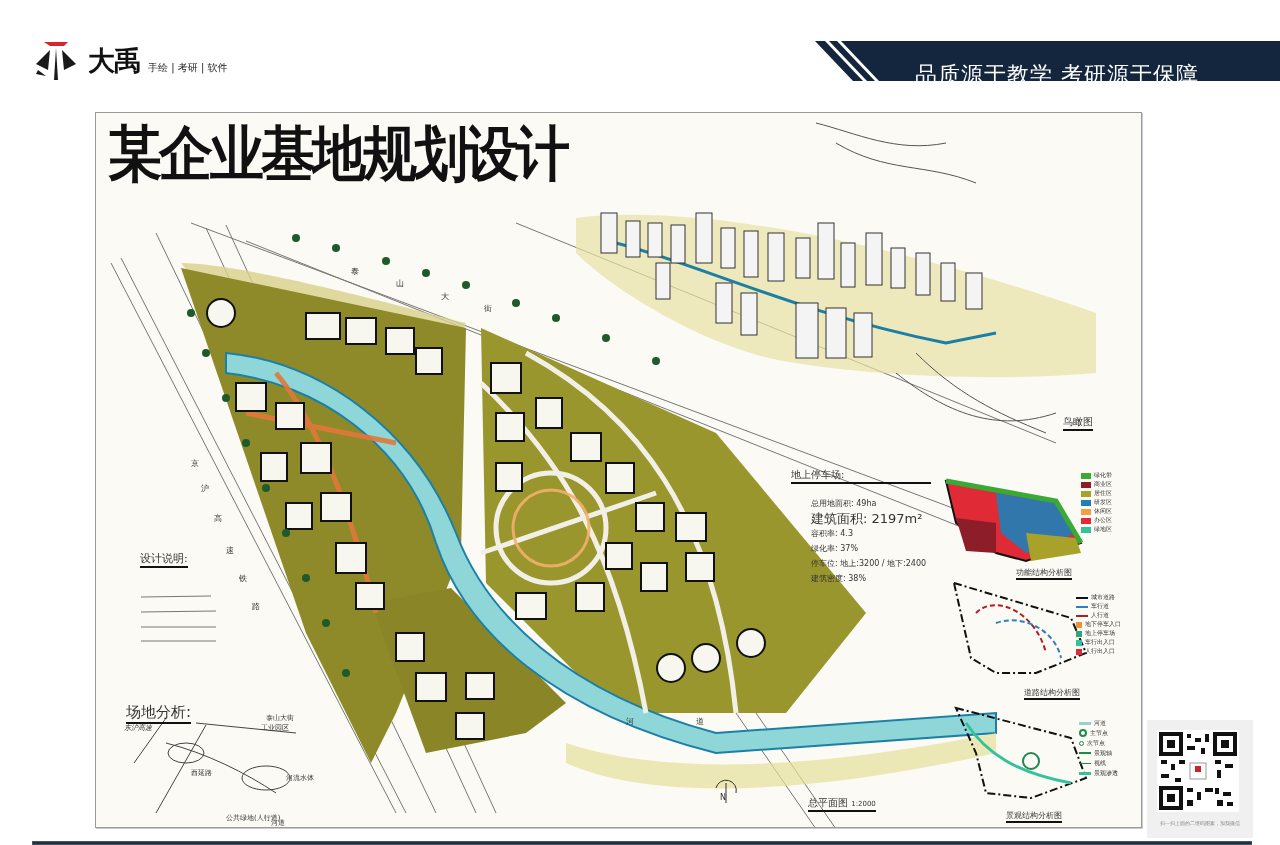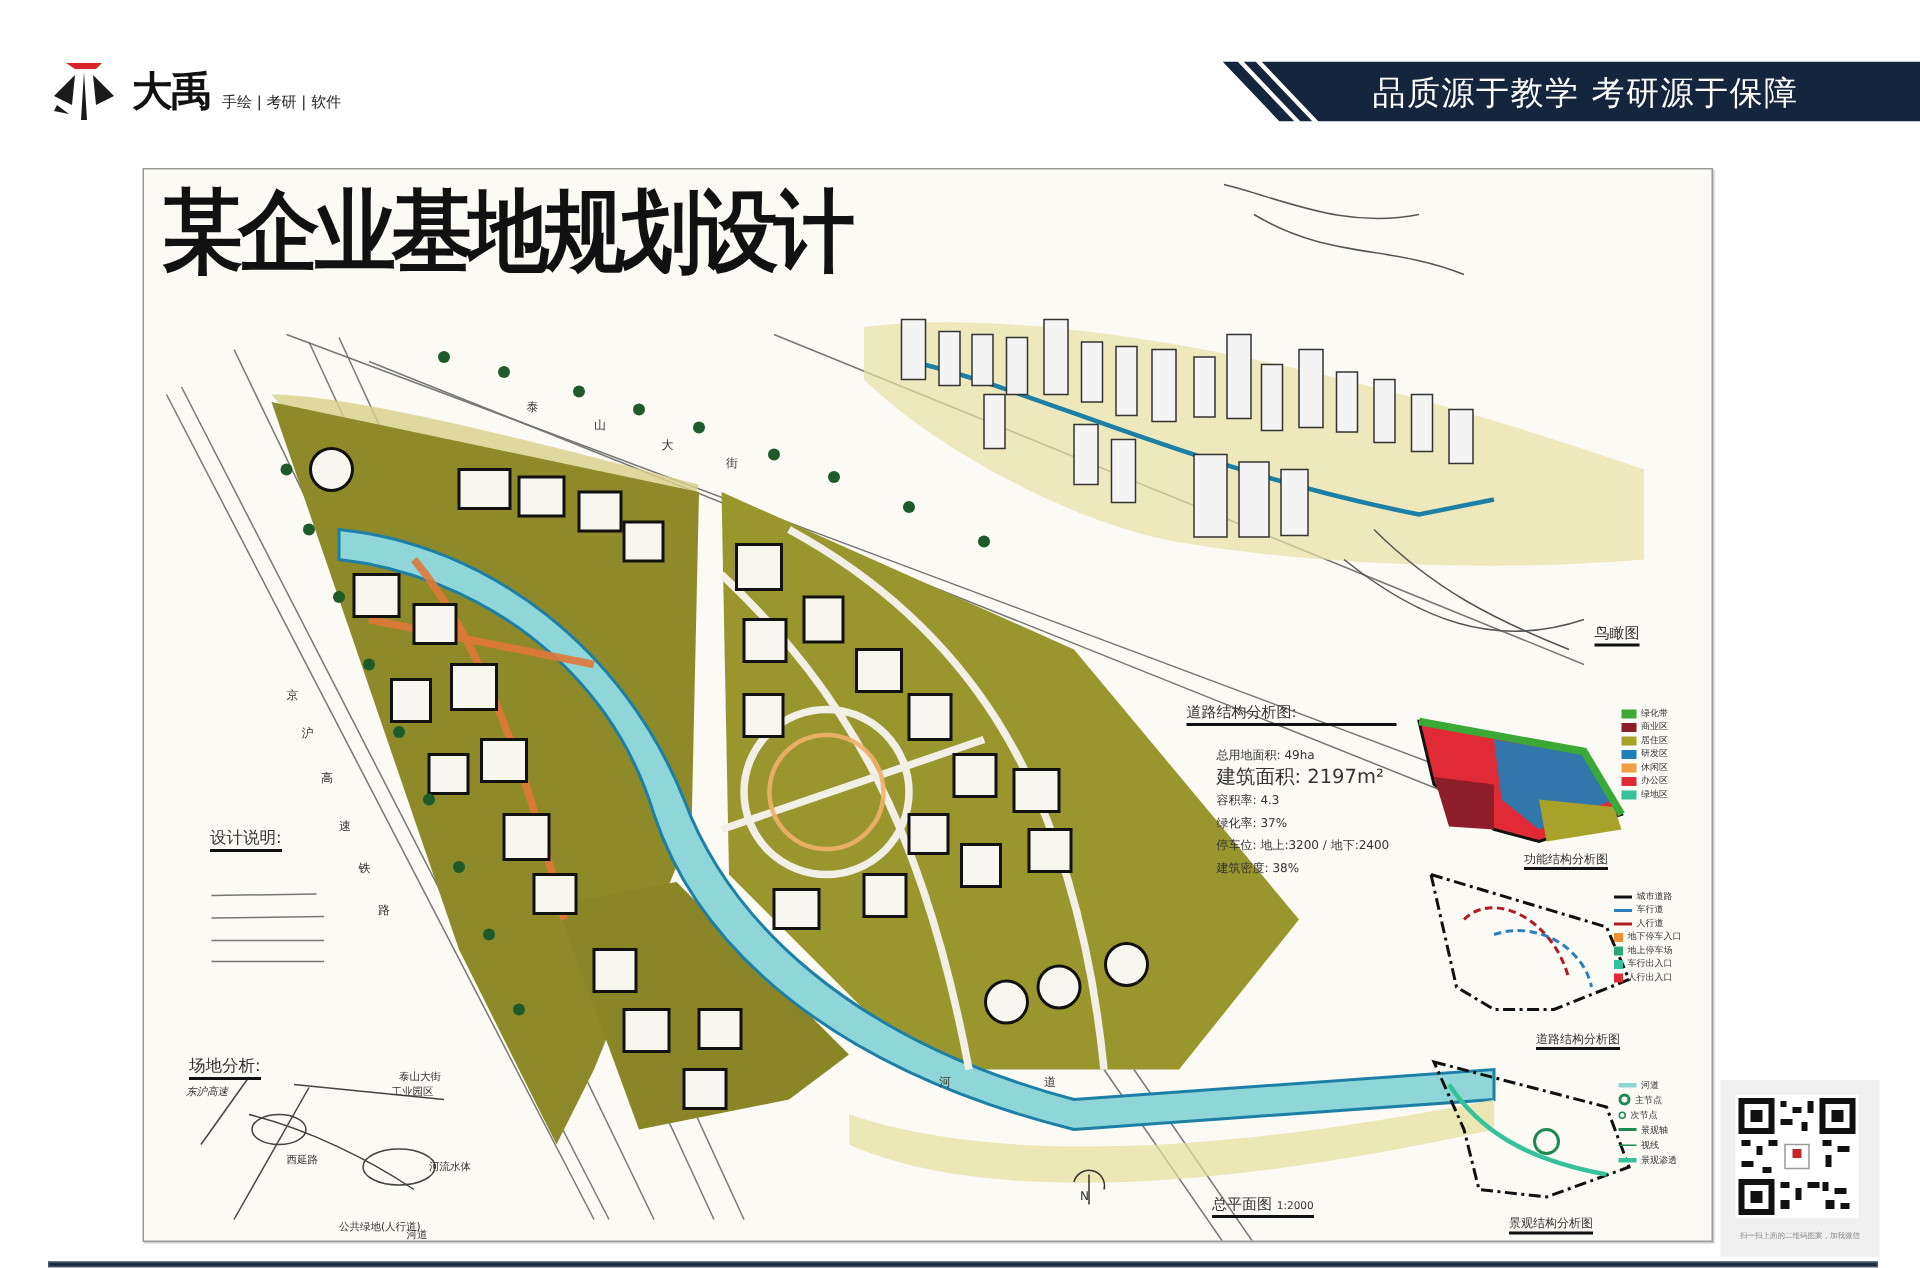--- a/index.html
+++ b/index.html
@@ -5,21 +5,21 @@
   * { margin:0; padding:0; box-sizing:border-box; }
   html, body { width:1280px; height:845px; background:#ffffff; overflow:hidden; font-family:"DejaVu Sans", sans-serif; }
   #root { position:relative; width:1280px; height:845px; }
 
   
   .logo { position:absolute; left:34px; top:40px; height:42px; display:flex; align-items:center; }
   .logo-mark { width:44px; height:42px; position:relative; }
   .logo-name { font-family:"DejaVu Sans", sans-serif; font-weight:bold; font-size:27px; color:#111; margin-left:10px; letter-spacing:-1px; }
   .logo-sub { font-size:10px; color:#222; margin-left:8px; margin-top:14px; }
   .banner { position:absolute; left:815px; top:41px; width:465px; height:40px; }
-  .banner-text { position:absolute; left:100px; top:2px; height:24px; line-height:40px; color:#fff; font-size:22px; letter-spacing:1px; white-space:nowrap; }
+  .banner-text { position:absolute; left:100px; top:14px; height:24px; line-height:40px; color:#fff; font-size:22px; letter-spacing:1px; white-space:nowrap; }
 
   
   .board { position:absolute; left:95px; top:112px; width:1047px; height:716px; background:#fbfaf5; border:1px solid #9a9a9a; box-shadow:1px 1px 0 #ccc; overflow:hidden; }
   .board-title { position:absolute; left:12px; top:2px; font-family:"DejaVu Sans", sans-serif; font-weight:bold; font-size:54px; color:#111; letter-spacing:-3px; transform:scaleY(1.1); transform-origin:top left; white-space:nowrap; }
   .hand { font-family:"DejaVu Sans", sans-serif; color:#333; position:absolute; white-space:nowrap; }
   .ul { border-bottom:2px solid #111; }
 
   .qr-card { position:absolute; left:1147px; top:720px; width:106px; height:118px; background:#f0f0f0; }
   .qr-box { position:absolute; left:10px; top:10px; width:82px; height:82px; background:#fff; }
   .qr-caption { position:absolute; left:4px; top:100px; width:98px; font-size:5px; color:#888; text-align:center; }
@@ -223,21 +223,21 @@
         <path d="M70,630 C110,640 150,660 180,680"></path>
         <ellipse cx="90" cy="640" rx="18" ry="10"></ellipse>
         <ellipse cx="170" cy="665" rx="24" ry="12"></ellipse>
         <line x1="100" y1="610" x2="200" y2="620"></line>
       </g>
     </svg>
 
     <div class="board-title">某企业基地规划设计</div>
 
     <span class="hand ul" style="left:44px; top:438px; font-size:11px;">设计说明:</span>
-    <span class="hand ul" style="left:30px; top:590px; font-size:11px;">场地分析:</span>
+    <span class="hand ul" style="left:30px; top:590px; font-size:15px;">场地分析:</span>
 
     <span class="hand" style="left:170px; top:600px; font-size:7px;">泰山大街</span>
     <span class="hand" style="left:28px; top:610px; font-size:7px;font-style:italic;">东沪高速</span>
     <span class="hand" style="left:95px; top:655px; font-size:7px;">西延路</span>
     <span class="hand" style="left:175px; top:705px; font-size:7px;">河道</span>
     <span class="hand" style="left:165px; top:610px; font-size:7px;text-align:right;">工业园区</span>
     <span class="hand" style="left:130px; top:700px; font-size:7px;">公共绿地(人行道)</span>
     <span class="hand" style="left:190px; top:660px; font-size:7px;">河流水体</span>
 
     <span class="hand" style="left:255px; top:153px; font-size:8px;">泰</span>
@@ -249,21 +249,21 @@
     <span class="hand" style="left:118px; top:400px; font-size:8px;">高</span>
     <span class="hand" style="left:130px; top:432px; font-size:8px;">速</span>
     <span class="hand" style="left:143px; top:460px; font-size:8px;">铁</span>
     <span class="hand" style="left:156px; top:488px; font-size:8px;">路</span>
     <span class="hand" style="left:530px; top:603px; font-size:8px;">河</span>
     <span class="hand" style="left:600px; top:603px; font-size:8px;">道</span>
 
     <span class="hand ul" style="left:967px; top:302px; font-size:10px;">鸟瞰图</span>
 
     <div style="position:absolute; left:695px; top:355px; width:140px;">
-      <div class="hand ul" style="position:relative; font-size:10px;">道路结构分析图:</div>
+      <div class="hand ul" style="position:relative; font-size:10px;">地上停车场:</div>
       <div style="position:relative; margin-top:12px; margin-left:20px;">
         <div style="font-size:8px; color:#333; line-height:15px;"><span>总用地面积:</span> <span>49ha</span></div>
         <div style="font-size:13px; color:#333; line-height:15px;"><span>建筑面积:</span> <span>2197m²</span></div>
         <div style="font-size:8px; color:#333; line-height:15px;"><span>容积率:</span> <span>4.3</span></div>
         <div style="font-size:8px; color:#333; line-height:15px;"><span>绿化率:</span> <span>37%</span></div>
         <div style="font-size:8px; color:#333; line-height:15px;"><span>停车位:</span> <span>地上:3200 / 地下:2400</span></div>
         <div style="font-size:8px; color:#333; line-height:15px;"><span>建筑密度:</span> <span>38%</span></div>
       </div>
     </div>
 

